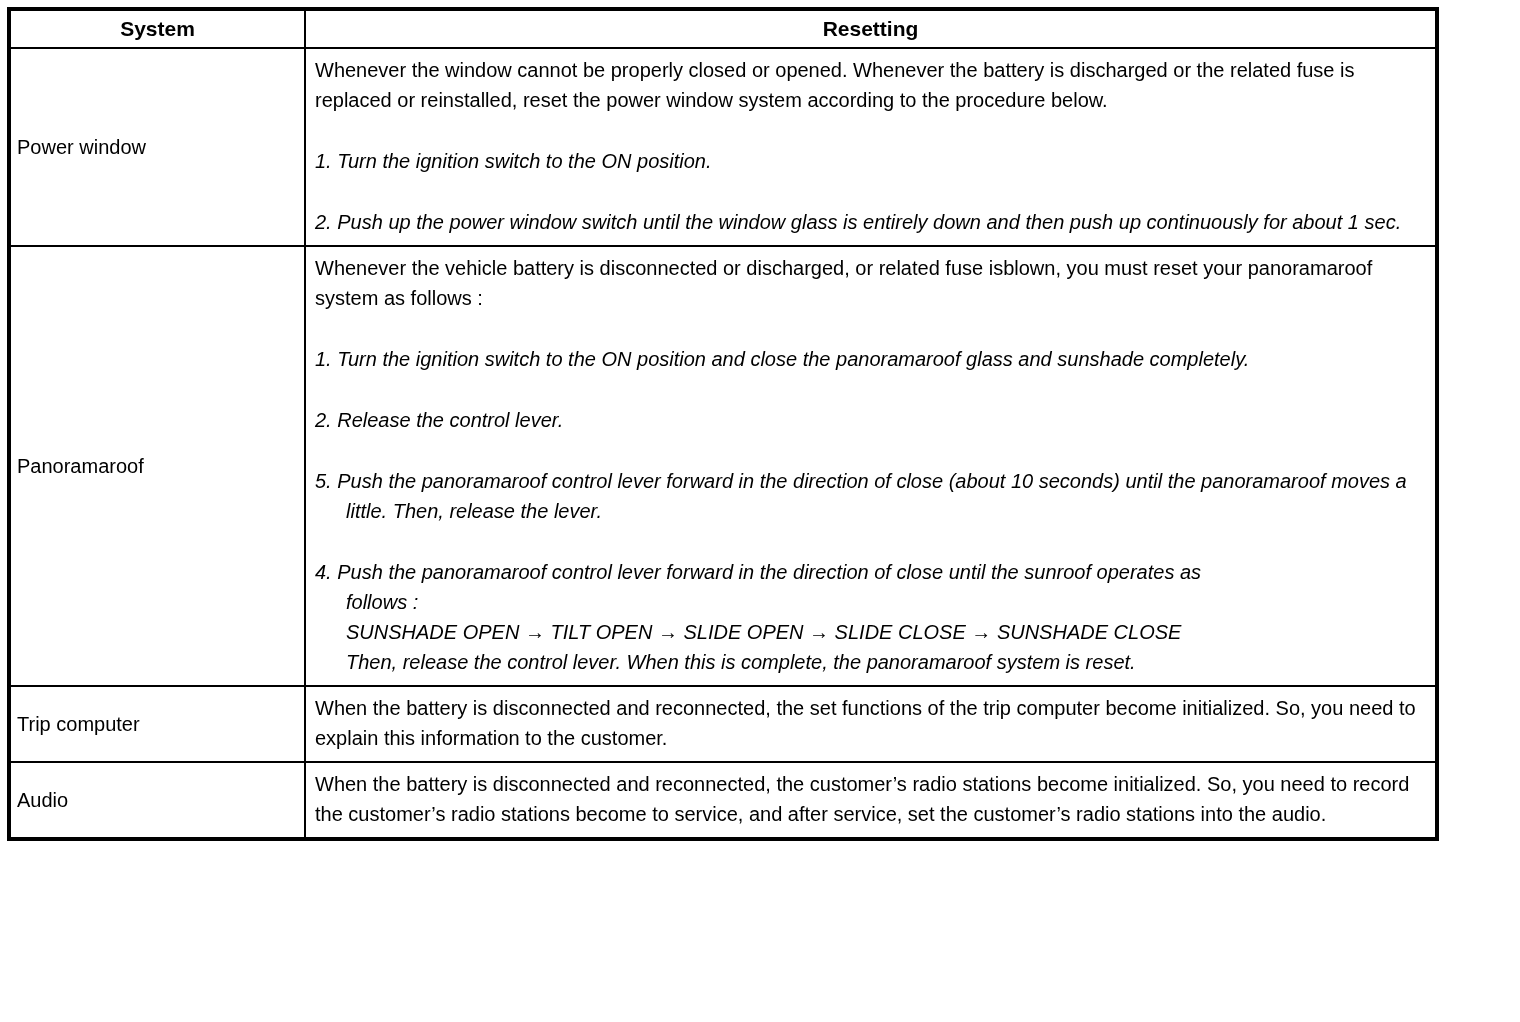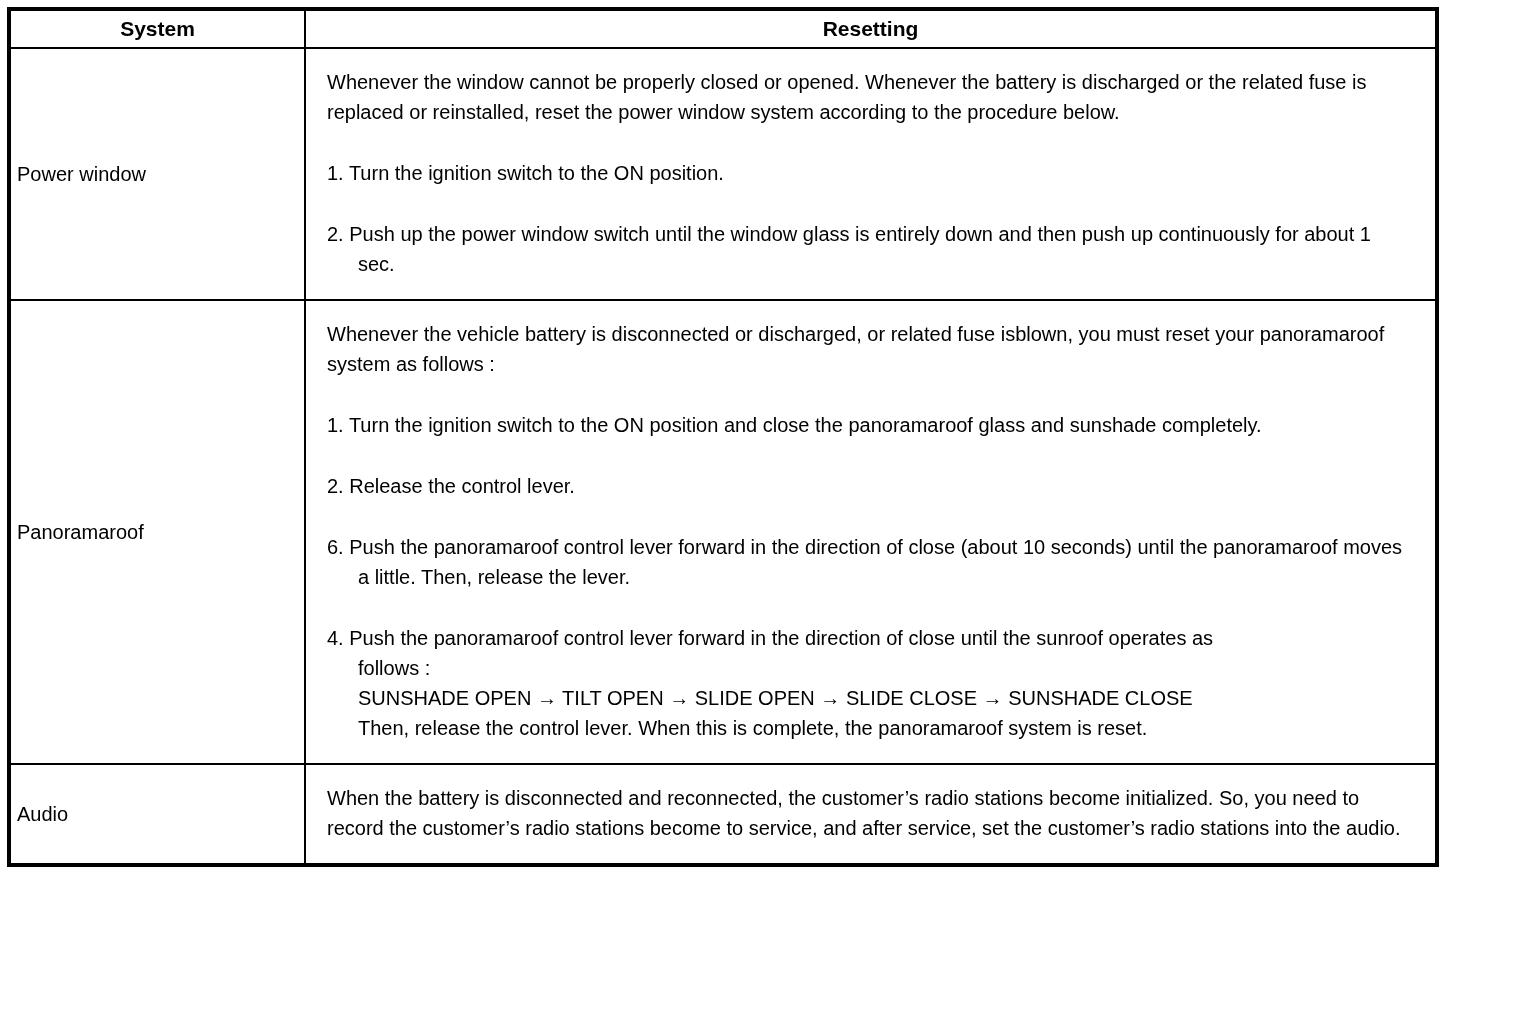--- a/index.html
+++ b/index.html
@@ -44,28 +44,29 @@
     white-space: pre-line;
   }
   td.reset-cell {
     vertical-align: top;
     font-size: 20px;
     line-height: 30px;
     padding: 6px 10px 8px 9px;
   }
   .para {
     white-space: pre-line;
-    margin: 12px;
+    margin: 0;
   }
   .para + .para {
     margin-top: 31px;
   }
   .para.hang {
     padding-left: 1.55em;
     text-indent: -1.55em;
+    font-style: italic;
   }
 </style>
 </head>
 <body>
 
 <div class="page">
   <table class="reset-table">
     <colgroup>
       <col class="col-system">
       <col class="col-resetting">
@@ -84,25 +85,31 @@
             <div class="para hang">1. Turn the ignition switch to the ON position.</div>
             <div class="para hang">2. Push up the power window switch until the window glass is entirely down and then push up continuously for about 1 sec.</div>
           </td>
         </tr>
         <tr>
           <td class="sys-cell">Panoramaroof</td>
           <td class="reset-cell">
             <div class="para">Whenever the vehicle battery is disconnected or discharged, or related fuse isblown, you must reset your panoramaroof system as follows :</div>
             <div class="para hang">1. Turn the ignition switch to the ON position and close the panoramaroof glass and sunshade completely.</div>
             <div class="para hang">2. Release the control lever.</div>
-            <div class="para hang">6. Push the panoramaroof control lever forward in the direction of close (about 10 seconds) until the panoramaroof moves a little. Then, release the lever.</div>
+            <div class="para hang">5. Push the panoramaroof control lever forward in the direction of close (about 10 seconds) until the panoramaroof moves a little. Then, release the lever.</div>
             <div class="para hang">4. Push the panoramaroof control lever forward in the direction of close until the sunroof operates as
 follows :
 SUNSHADE OPEN → TILT OPEN → SLIDE OPEN → SLIDE CLOSE → SUNSHADE CLOSE
 Then, release the control lever. When this is complete, the panoramaroof system is reset.</div>
+          </td>
+        </tr>
+        <tr>
+          <td class="sys-cell">Trip computer</td>
+          <td class="reset-cell">
+            <div class="para">When the battery is disconnected and reconnected, the set functions of the trip computer become initialized. So, you need to explain this information to the customer.</div>
           </td>
         </tr>
         <tr>
           <td class="sys-cell">Audio</td>
           <td class="reset-cell">
             <div class="para">When the battery is disconnected and reconnected, the customer’s radio stations become initialized. So, you need to record the customer’s radio stations become to service, and after service, set the customer’s radio stations into the audio.</div>
           </td>
         </tr>
       </tbody>
   </table>

